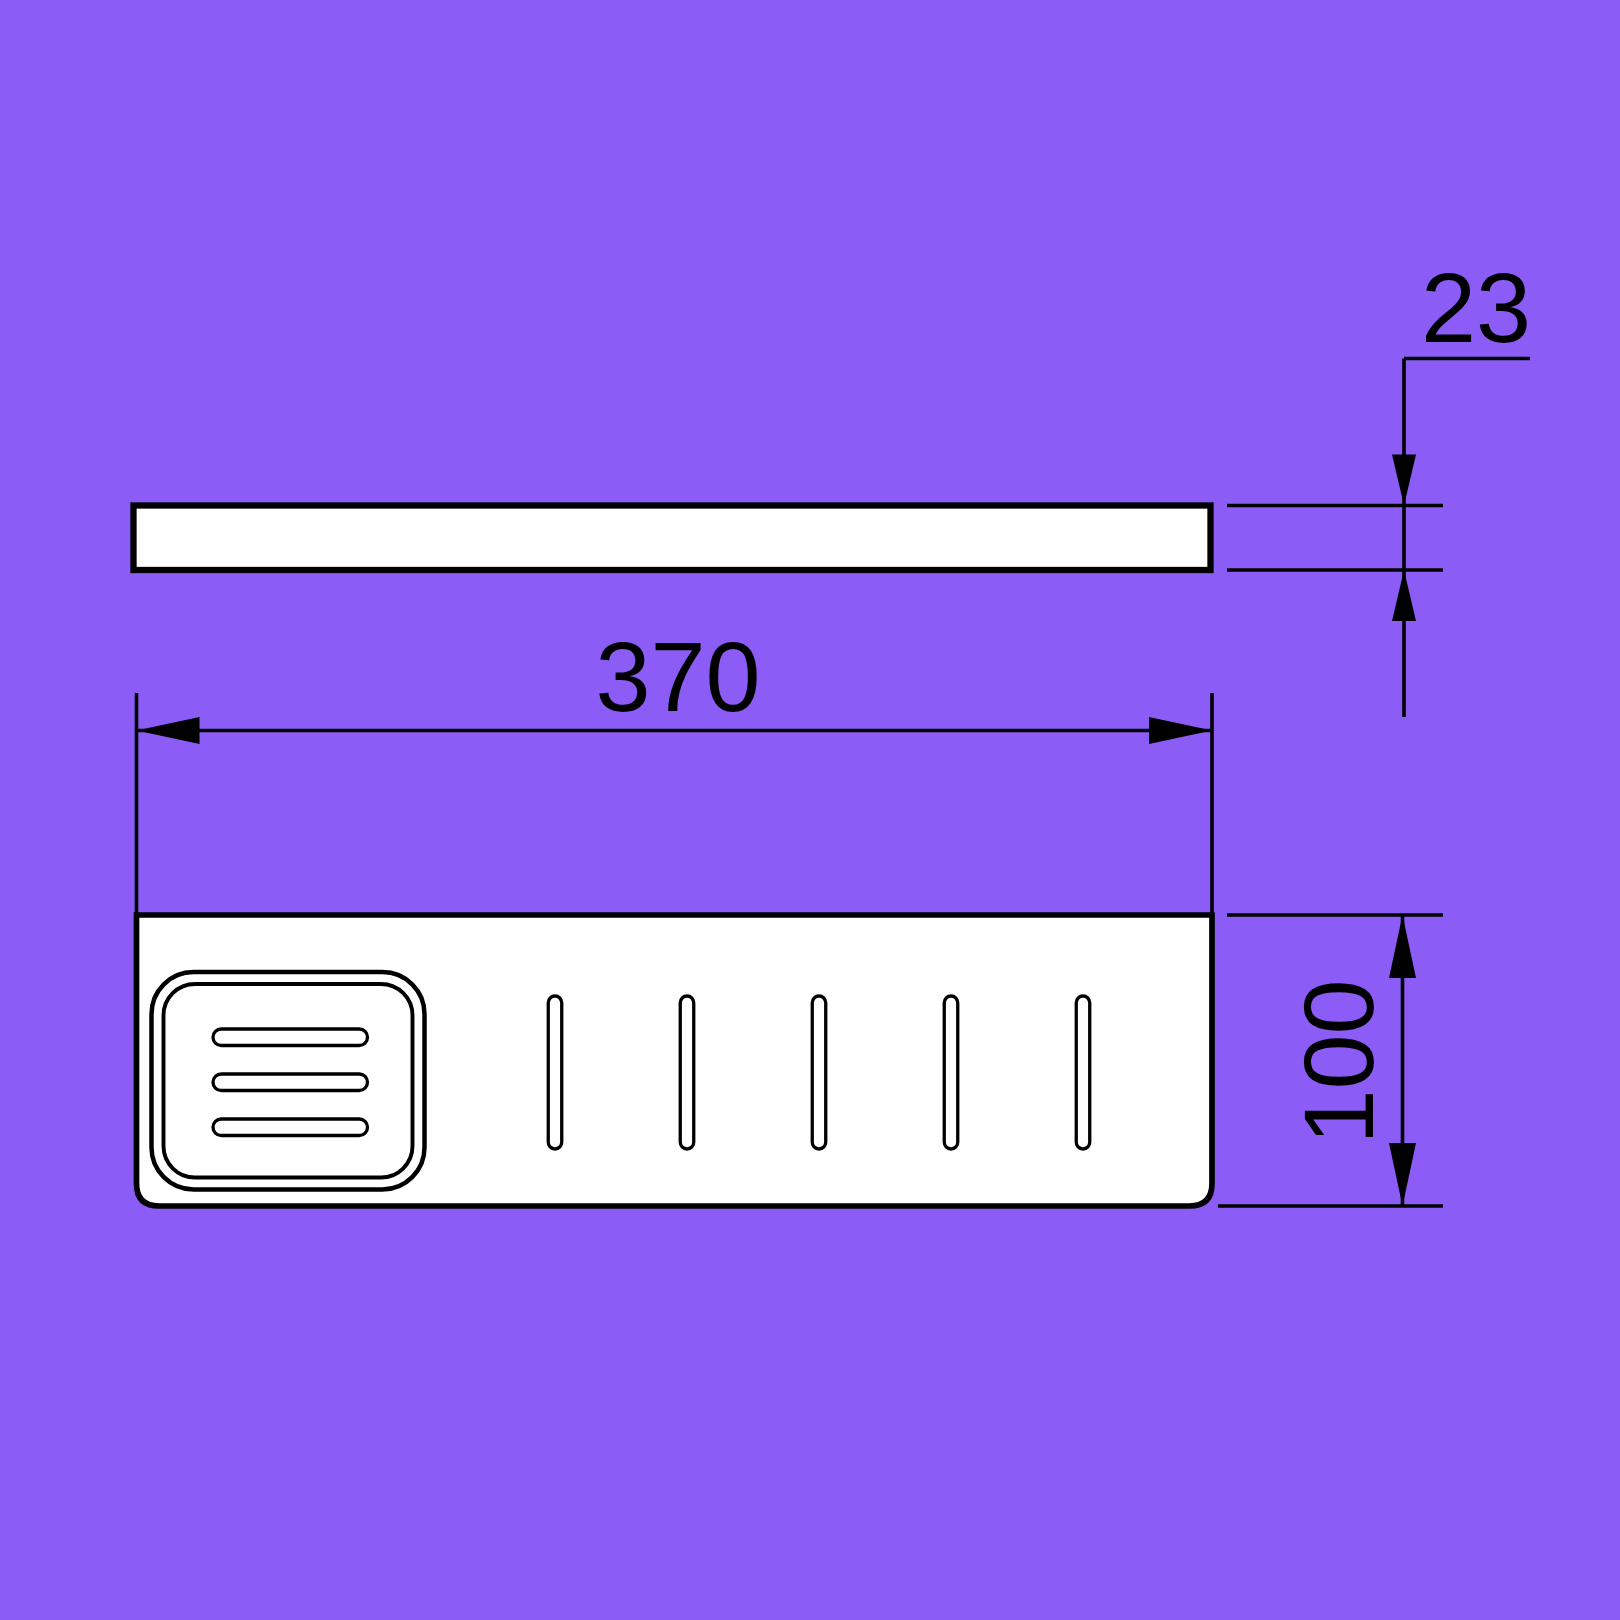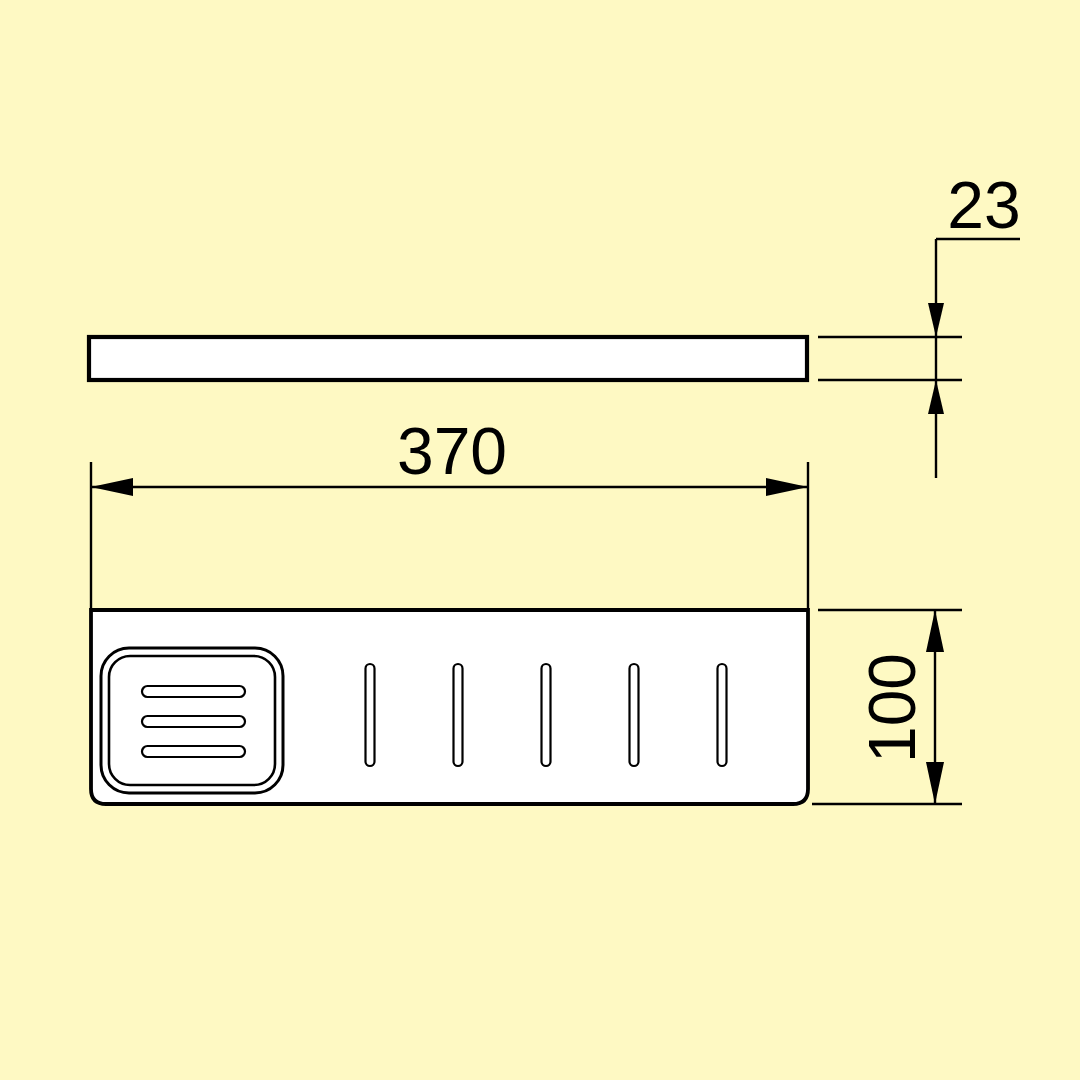--- a/index.html
+++ b/index.html
@@ -4,21 +4,21 @@
 <style>
   html, body {
     margin: 0;
     padding: 0;
     background: #ffffff;
   }
   .canvas {
     position: relative;
     width: 1080px;
     height: 1080px;
-    background: #fef9c3;
+    background: #8b5cf6;
     overflow: hidden;
   }
   svg { display: block; }
   .dim-label {
     font-family: "Liberation Sans", sans-serif;
     font-size: 66px;
     fill: #000000;
   }
 </style>
 </head>

